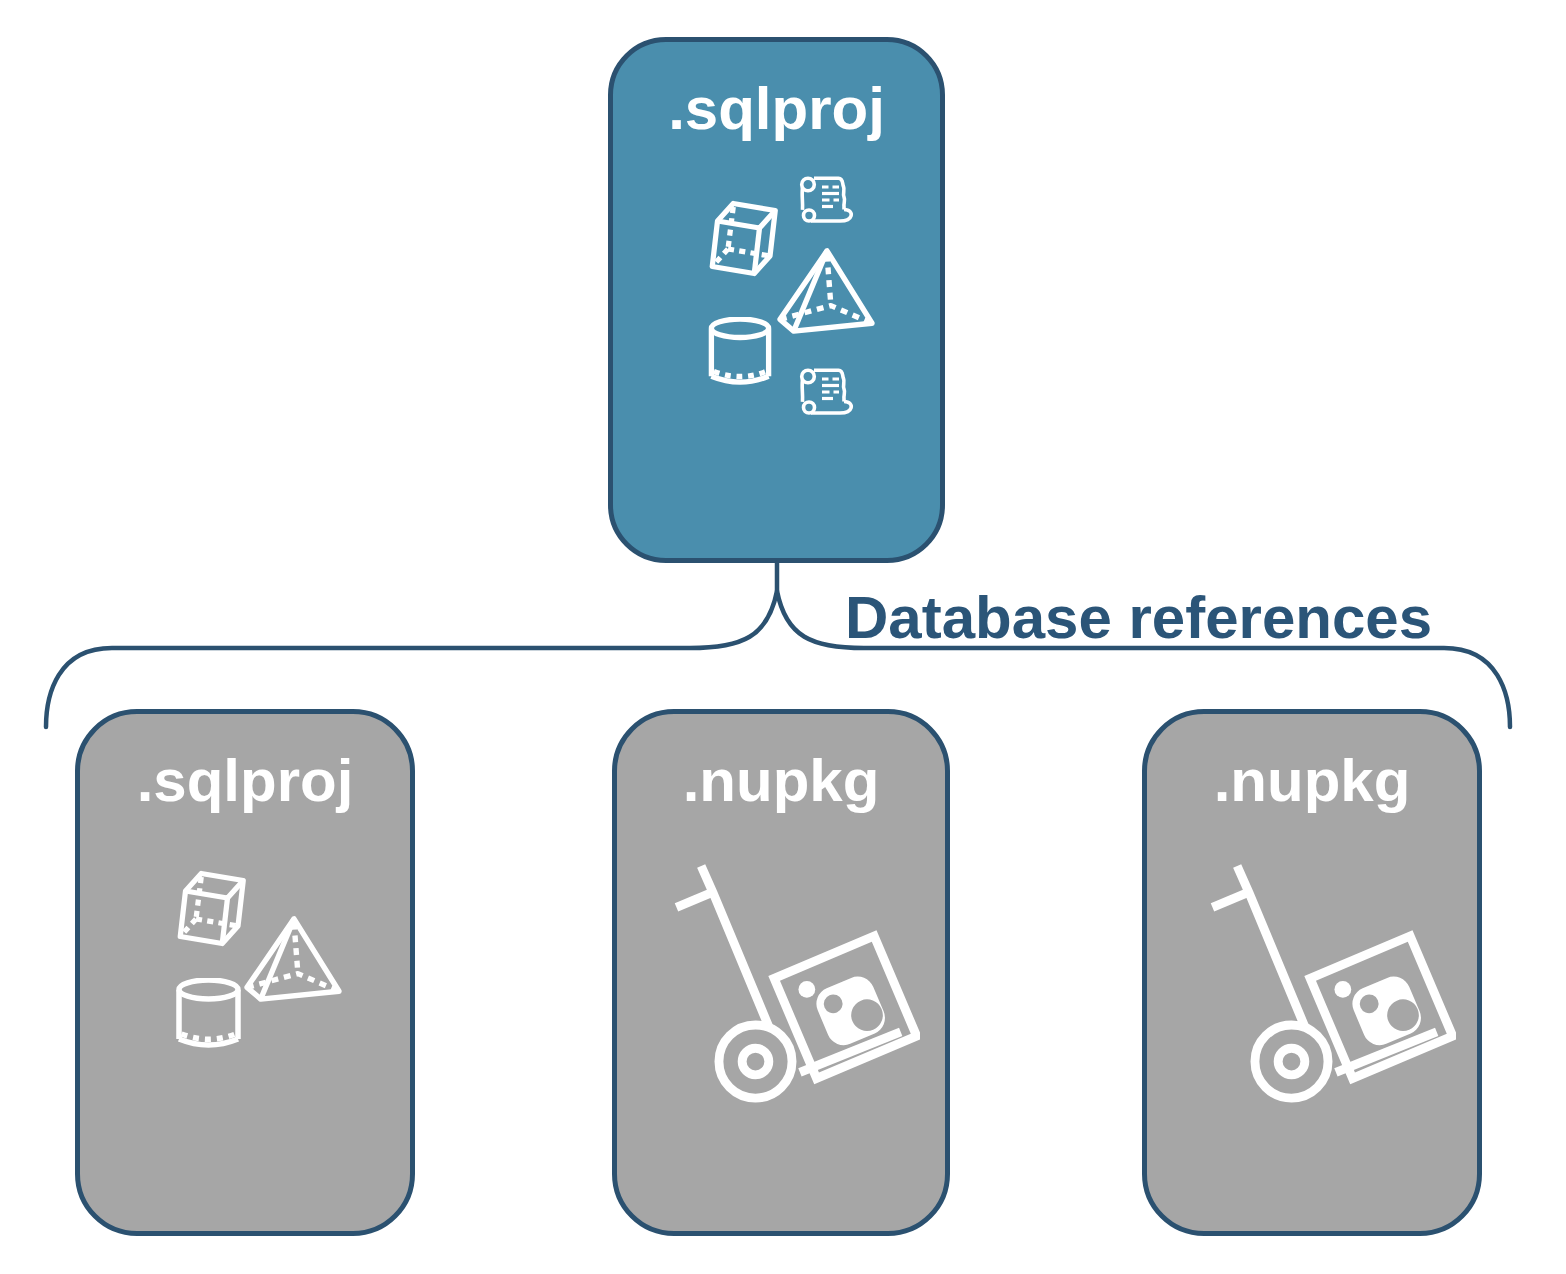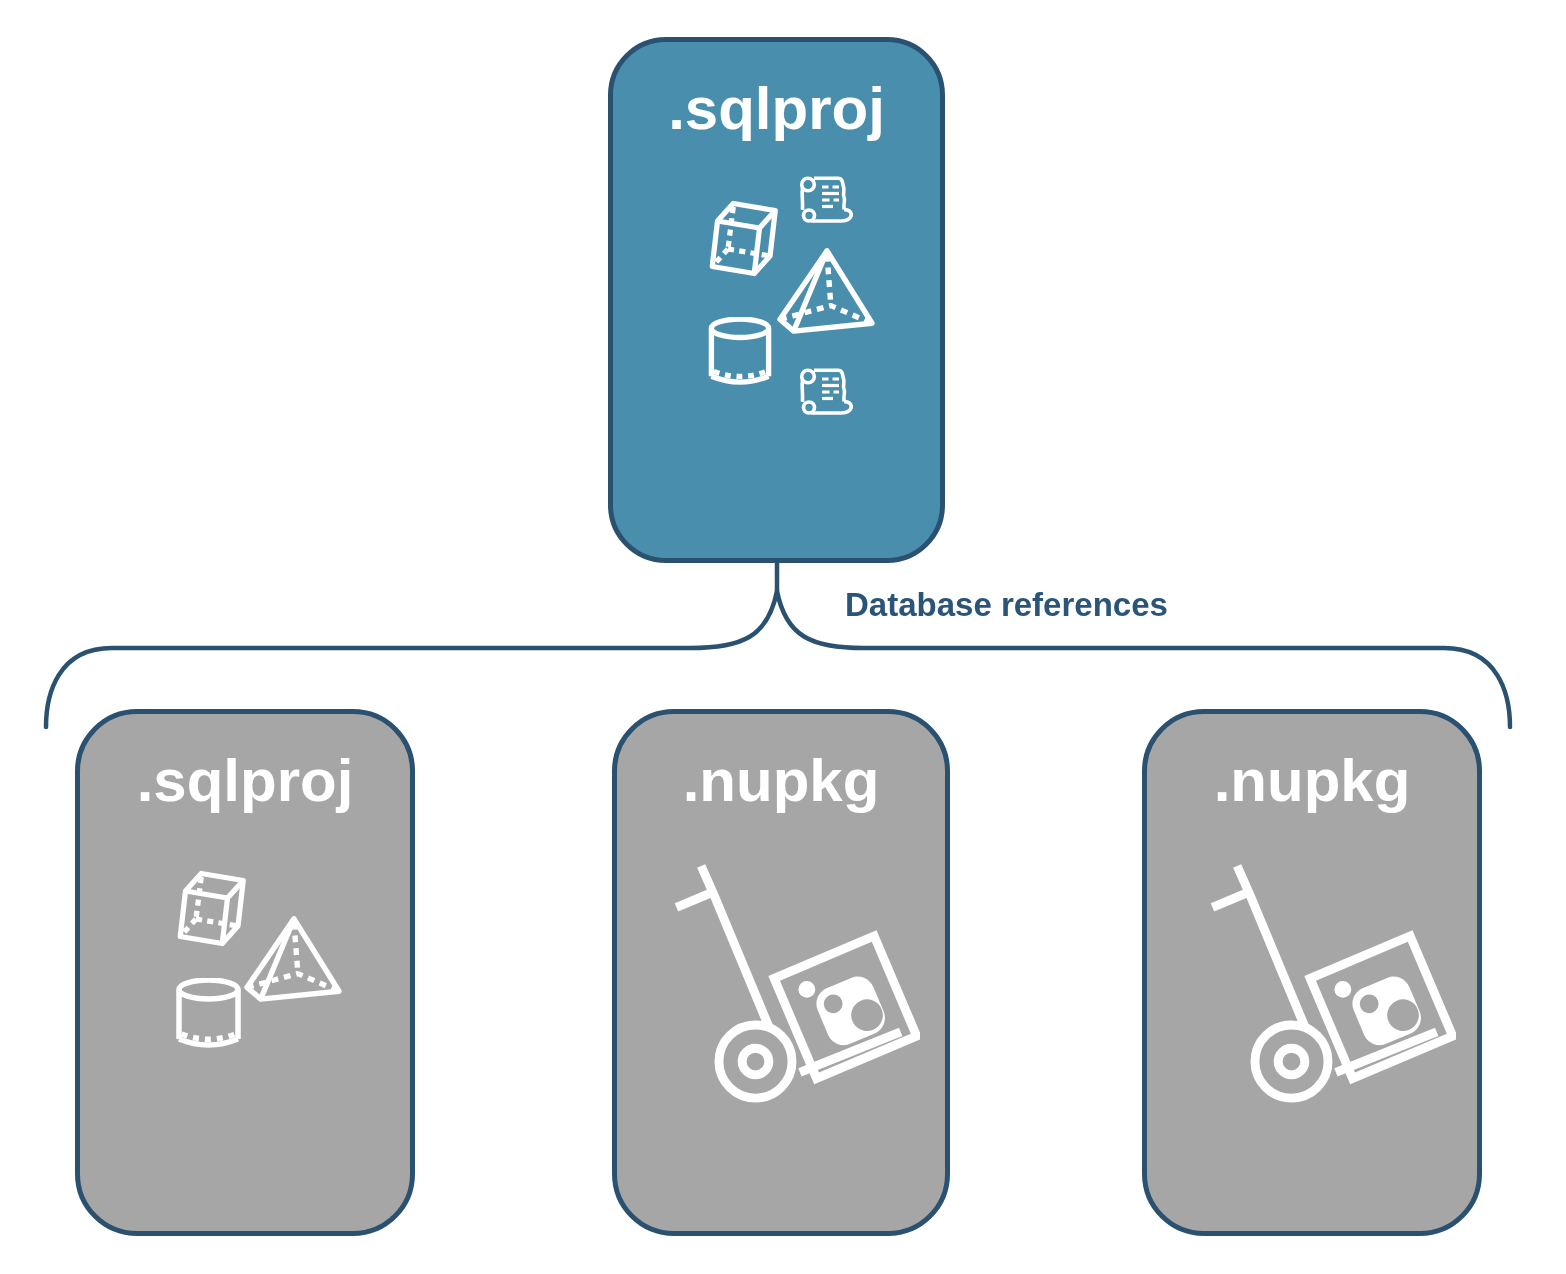--- a/index.html
+++ b/index.html
@@ -25,21 +25,21 @@
   .box-title{
     position:absolute;left:0;right:0;top:34px;text-align:center;
     color:var(--icon-color,#fff);font-size:60px;font-weight:700;line-height:1.1;
     letter-spacing:0px;
   }
   .icon{position:absolute;color:var(--icon-color,#fff);}
   .brace-svg{position:absolute;left:0;top:0;width:1566px;height:1274px;pointer-events:none;}
   .brace-path{stroke:var(--outline,#2B5170);stroke-width:4.5;fill:none;stroke-linecap:round;}
   .connector-label{
     position:absolute;left:845px;top:588px;
-    color:var(--label-color,#2B5578);font-size:33px;font-weight:700;line-height:1;
+    color:var(--label-color,#2B5578);font-size:60px;font-weight:700;line-height:1;
     white-space:nowrap;
   }
   .sym{stroke:currentColor;fill:none;stroke-linecap:butt;}
 </style>
 </head>
 <body>
 
 <svg width="0" height="0" style="position:absolute" aria-hidden="true">
   <defs>
 

